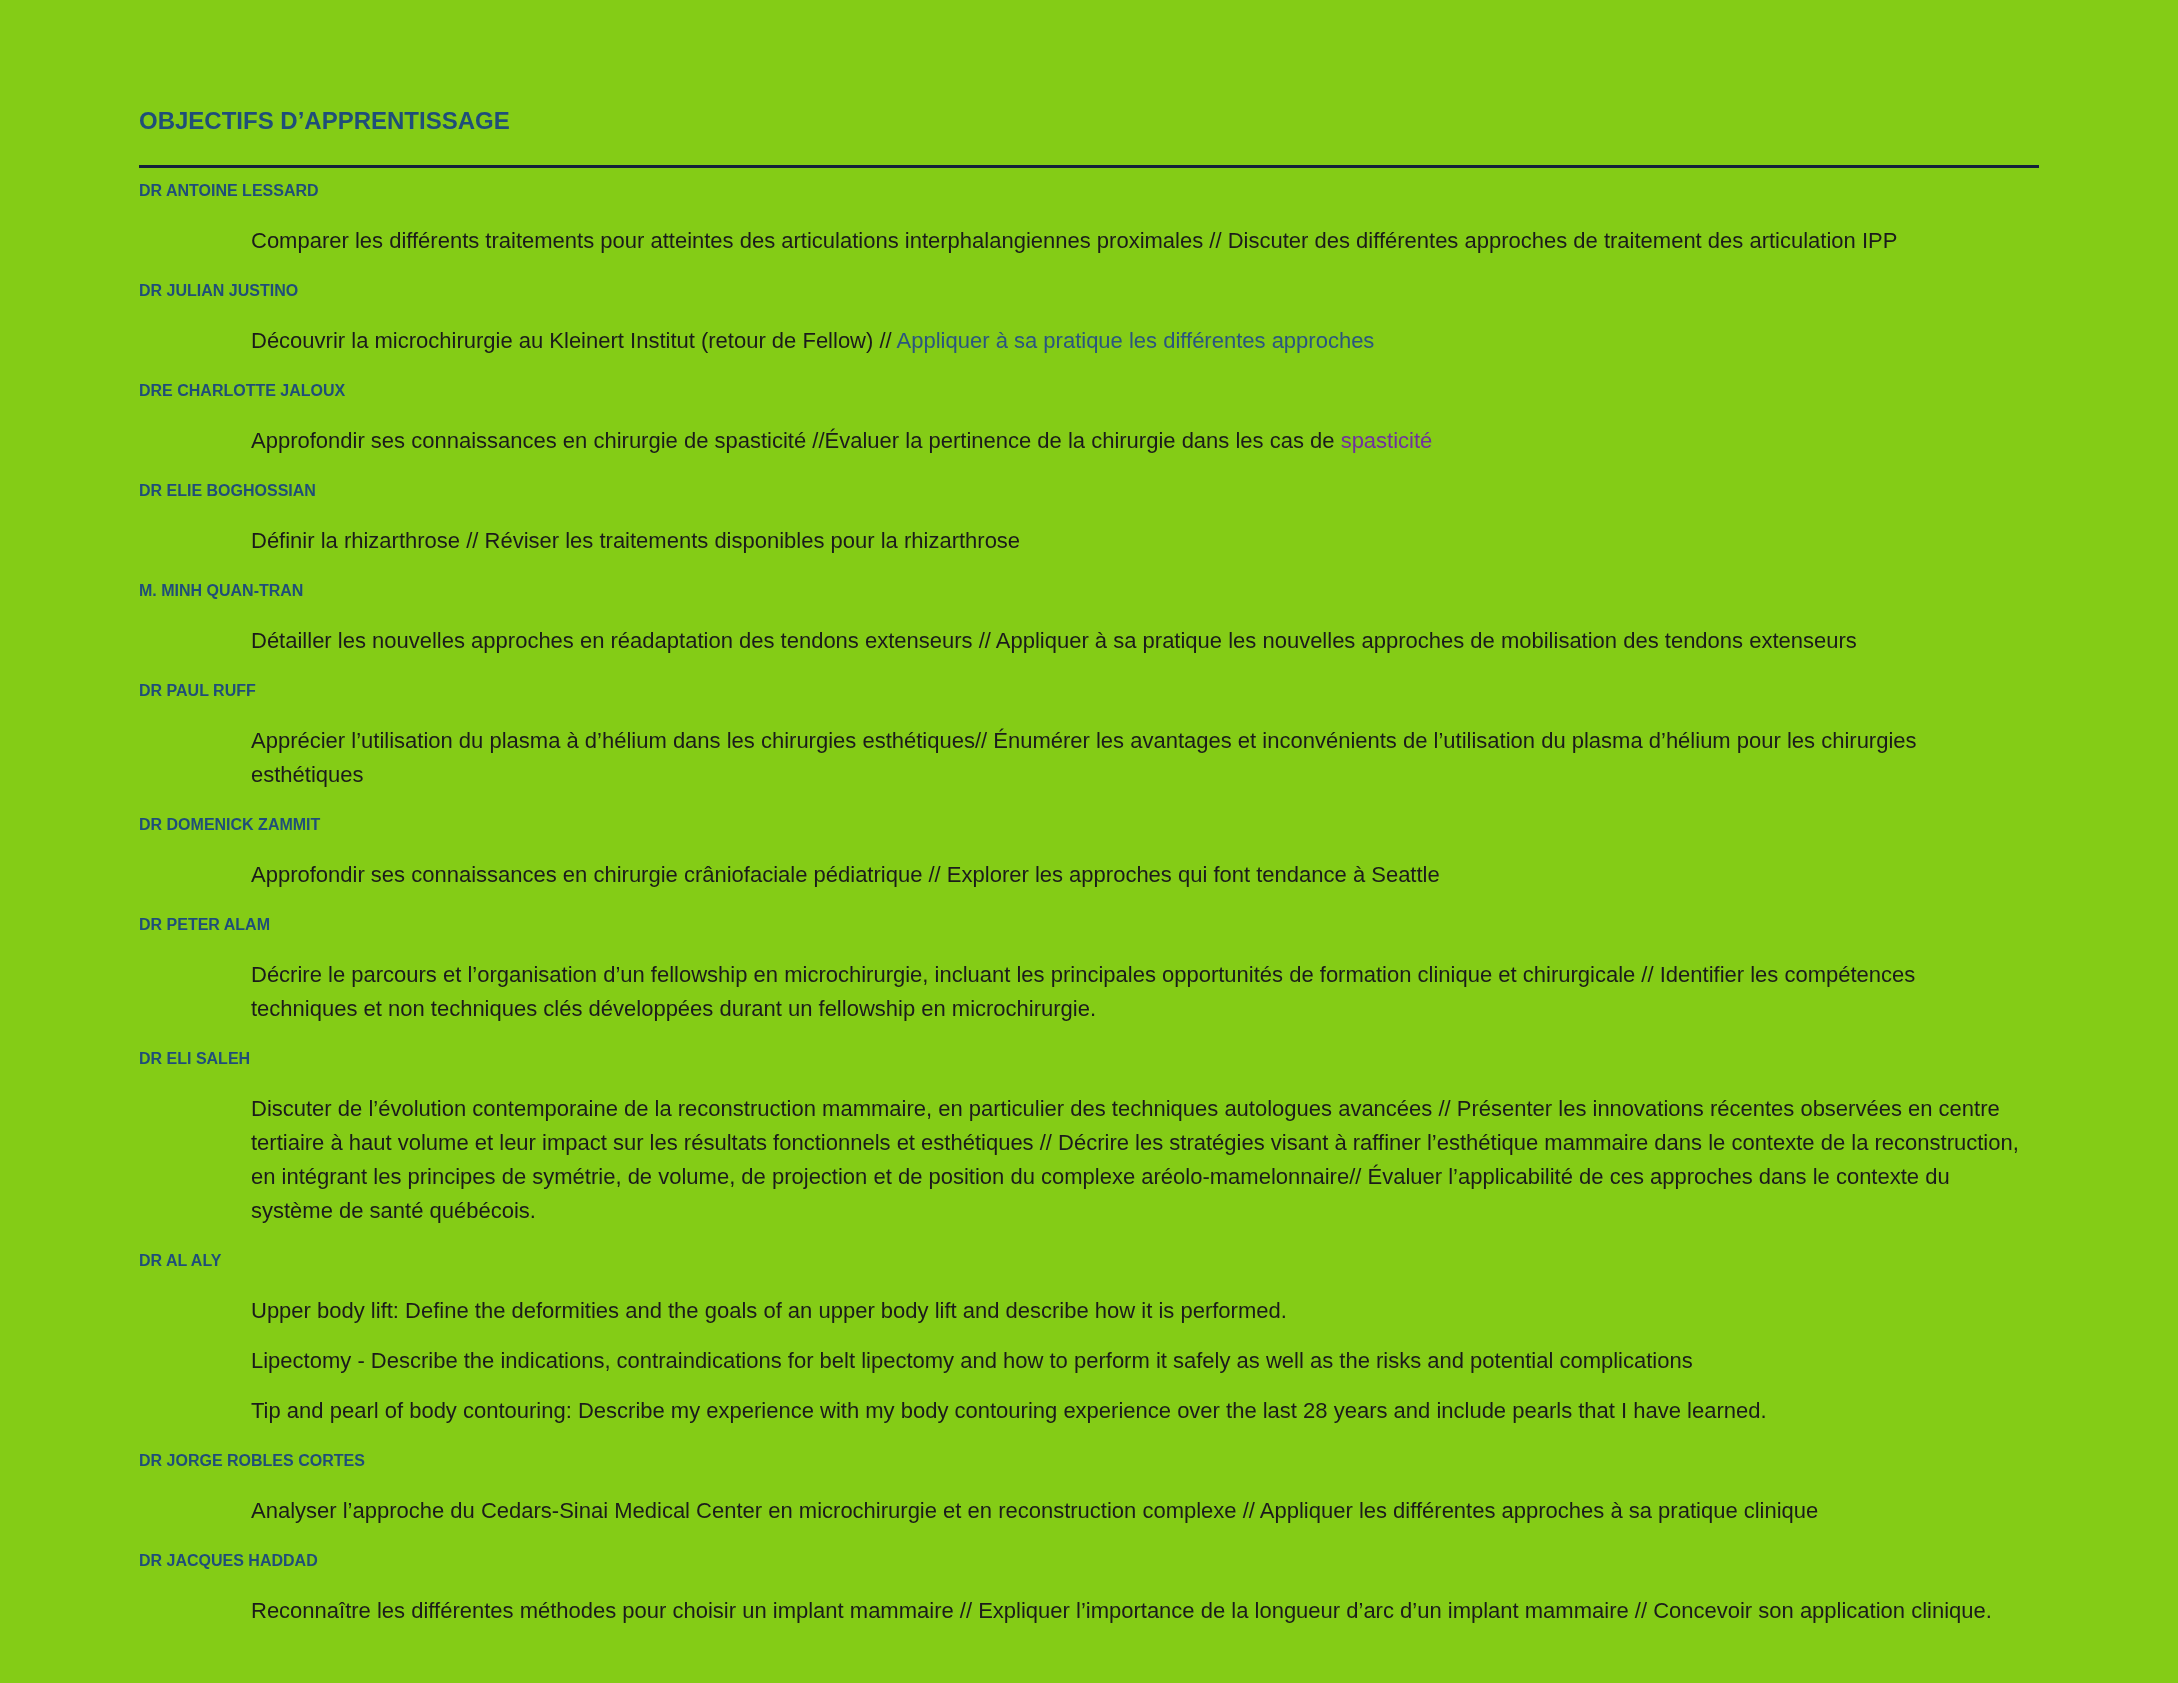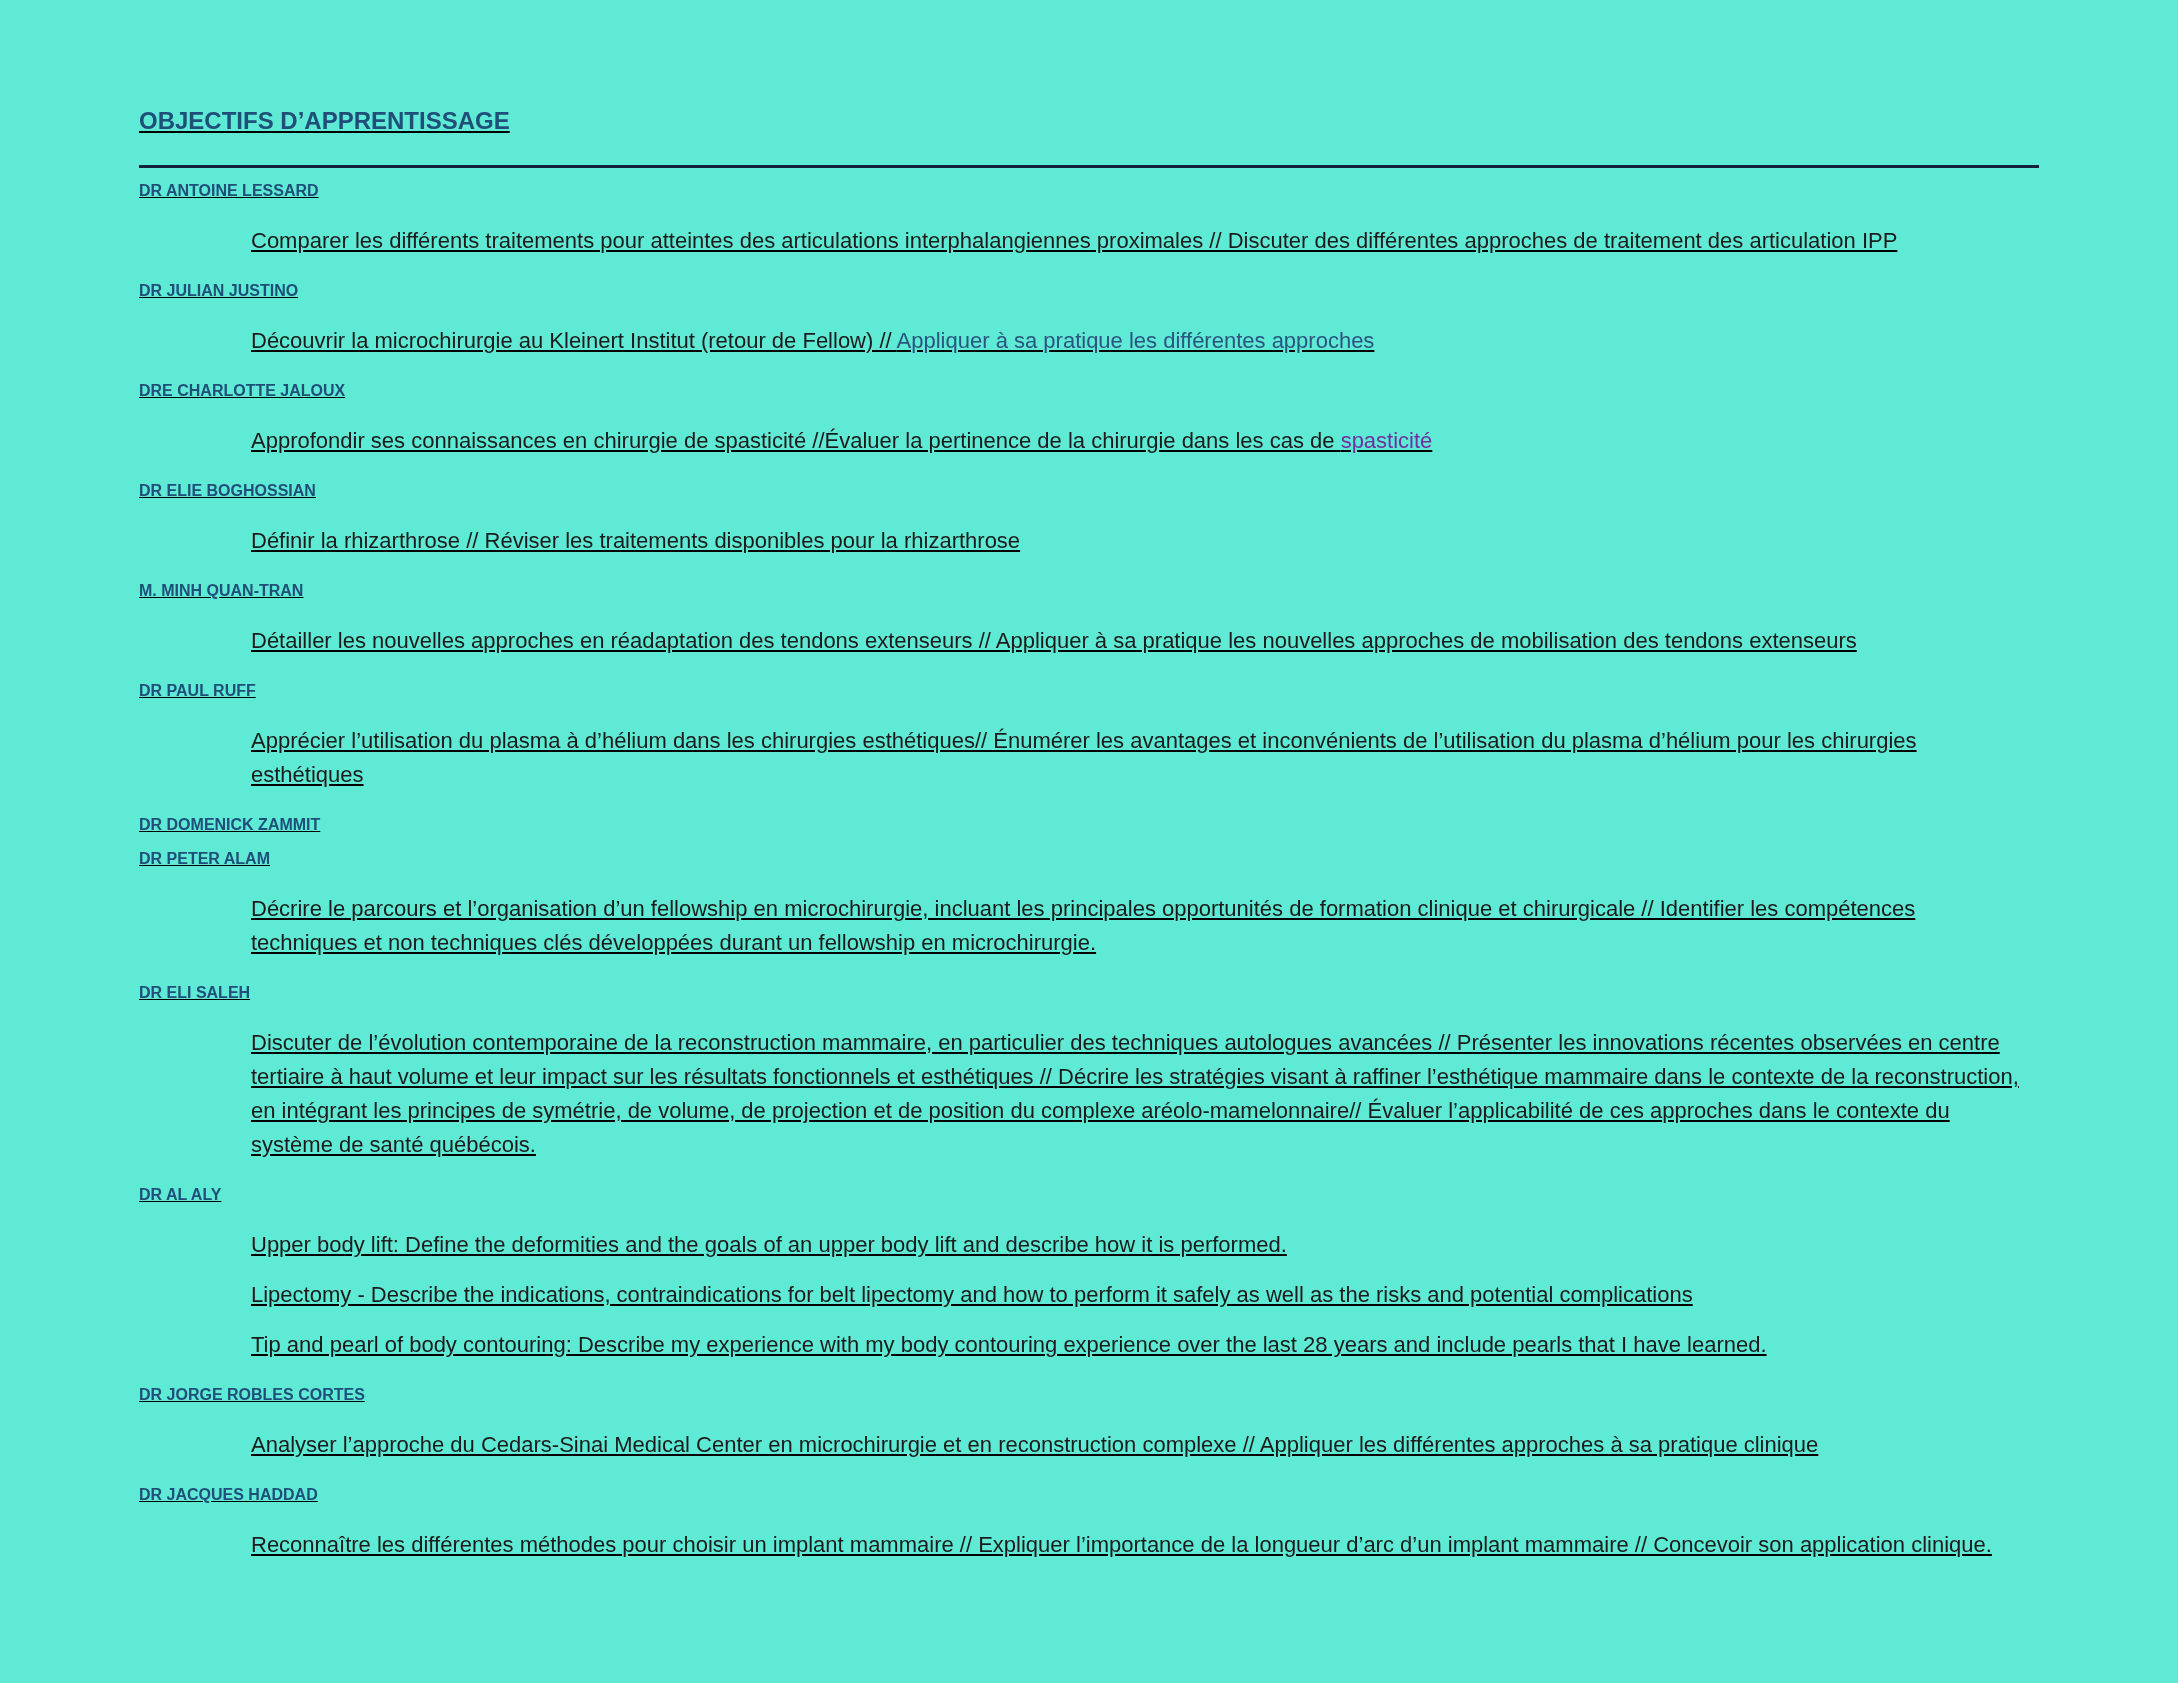--- a/index.html
+++ b/index.html
@@ -11,22 +11,21 @@
     width: 2178px;
     height: 1683px;
     overflow: hidden;
     font-family: "Liberation Sans", sans-serif;
   }
   .page {
     box-sizing: border-box;
     width: 2178px;
     height: 1683px;
     padding: 105px 139px 0 139px;
-    background: #5eead4;
-    text-decoration: underline;
+    background: #84cc16;
   }
   .doc-title {
     color: #1F4E79;
     font-weight: bold;
     font-size: 24px;
     line-height: 32px;
     letter-spacing: 0px;
     border-bottom: 3px solid #14213a;
     padding-bottom: 28px;
     margin: 0 0 6px 0;
@@ -66,20 +65,21 @@
       <p class="para"><span>Découvrir la microchirurgie au Kleinert Institut (retour de Fellow) // </span><span class="run-link">Appliquer à sa pratique les différentes approches</span></p>
       <div class="heading">DRE CHARLOTTE JALOUX</div>
       <p class="para"><span>Approfondir ses connaissances en chirurgie de spasticité //Évaluer la pertinence de la chirurgie dans les cas de </span><span class="run-visited">spasticité</span></p>
       <div class="heading">DR ELIE BOGHOSSIAN</div>
       <p class="para"><span>Définir la rhizarthrose // Réviser les traitements disponibles pour la rhizarthrose</span></p>
       <div class="heading">M. MINH QUAN-TRAN</div>
       <p class="para"><span>Détailler les nouvelles approches en réadaptation des tendons extenseurs // Appliquer à sa pratique les nouvelles approches de mobilisation des tendons extenseurs</span></p>
       <div class="heading">DR PAUL RUFF</div>
       <p class="para"><span>Apprécier l’utilisation du plasma à d’hélium dans les chirurgies esthétiques// Énumérer les avantages et inconvénients de l’utilisation du plasma d’hélium pour les chirurgies esthétiques</span></p>
       <div class="heading">DR DOMENICK ZAMMIT</div>
+      <p class="para"><span>Approfondir ses connaissances en chirurgie crâniofaciale pédiatrique // Explorer les approches qui font tendance à Seattle</span></p>
       <div class="heading">DR PETER ALAM</div>
       <p class="para"><span>Décrire le parcours et l’organisation d’un fellowship en microchirurgie, incluant les principales opportunités de formation clinique et chirurgicale // Identifier les compétences techniques et non techniques clés développées durant un fellowship en microchirurgie.</span></p>
       <div class="heading">DR ELI SALEH</div>
       <p class="para"><span>Discuter de l’évolution contemporaine de la reconstruction mammaire, en particulier des techniques autologues avancées // Présenter les innovations récentes observées en centre tertiaire à haut volume et leur impact sur les résultats fonctionnels et esthétiques // Décrire les stratégies visant à raffiner l’esthétique mammaire dans le contexte de la reconstruction, en intégrant les principes de symétrie, de volume, de projection et de position du complexe aréolo-mamelonnaire// Évaluer l’applicabilité de ces approches dans le contexte du système de santé québécois.</span></p>
       <div class="heading">DR AL ALY</div>
       <p class="para"><span>Upper body lift: Define the deformities and the goals of an upper body lift and describe how it is performed.</span></p>
       <p class="para"><span>Lipectomy - Describe the indications, contraindications for belt lipectomy and how to perform it safely as well as the risks and potential complications</span></p>
       <p class="para"><span>Tip and pearl of body contouring: Describe my experience with my body contouring experience over the last 28 years and include pearls that I have learned.</span></p>
       <div class="heading">DR JORGE ROBLES CORTES</div>
       <p class="para"><span>Analyser l’approche du Cedars-Sinai Medical Center en microchirurgie et en reconstruction complexe // Appliquer les différentes approches à sa pratique clinique</span></p>

